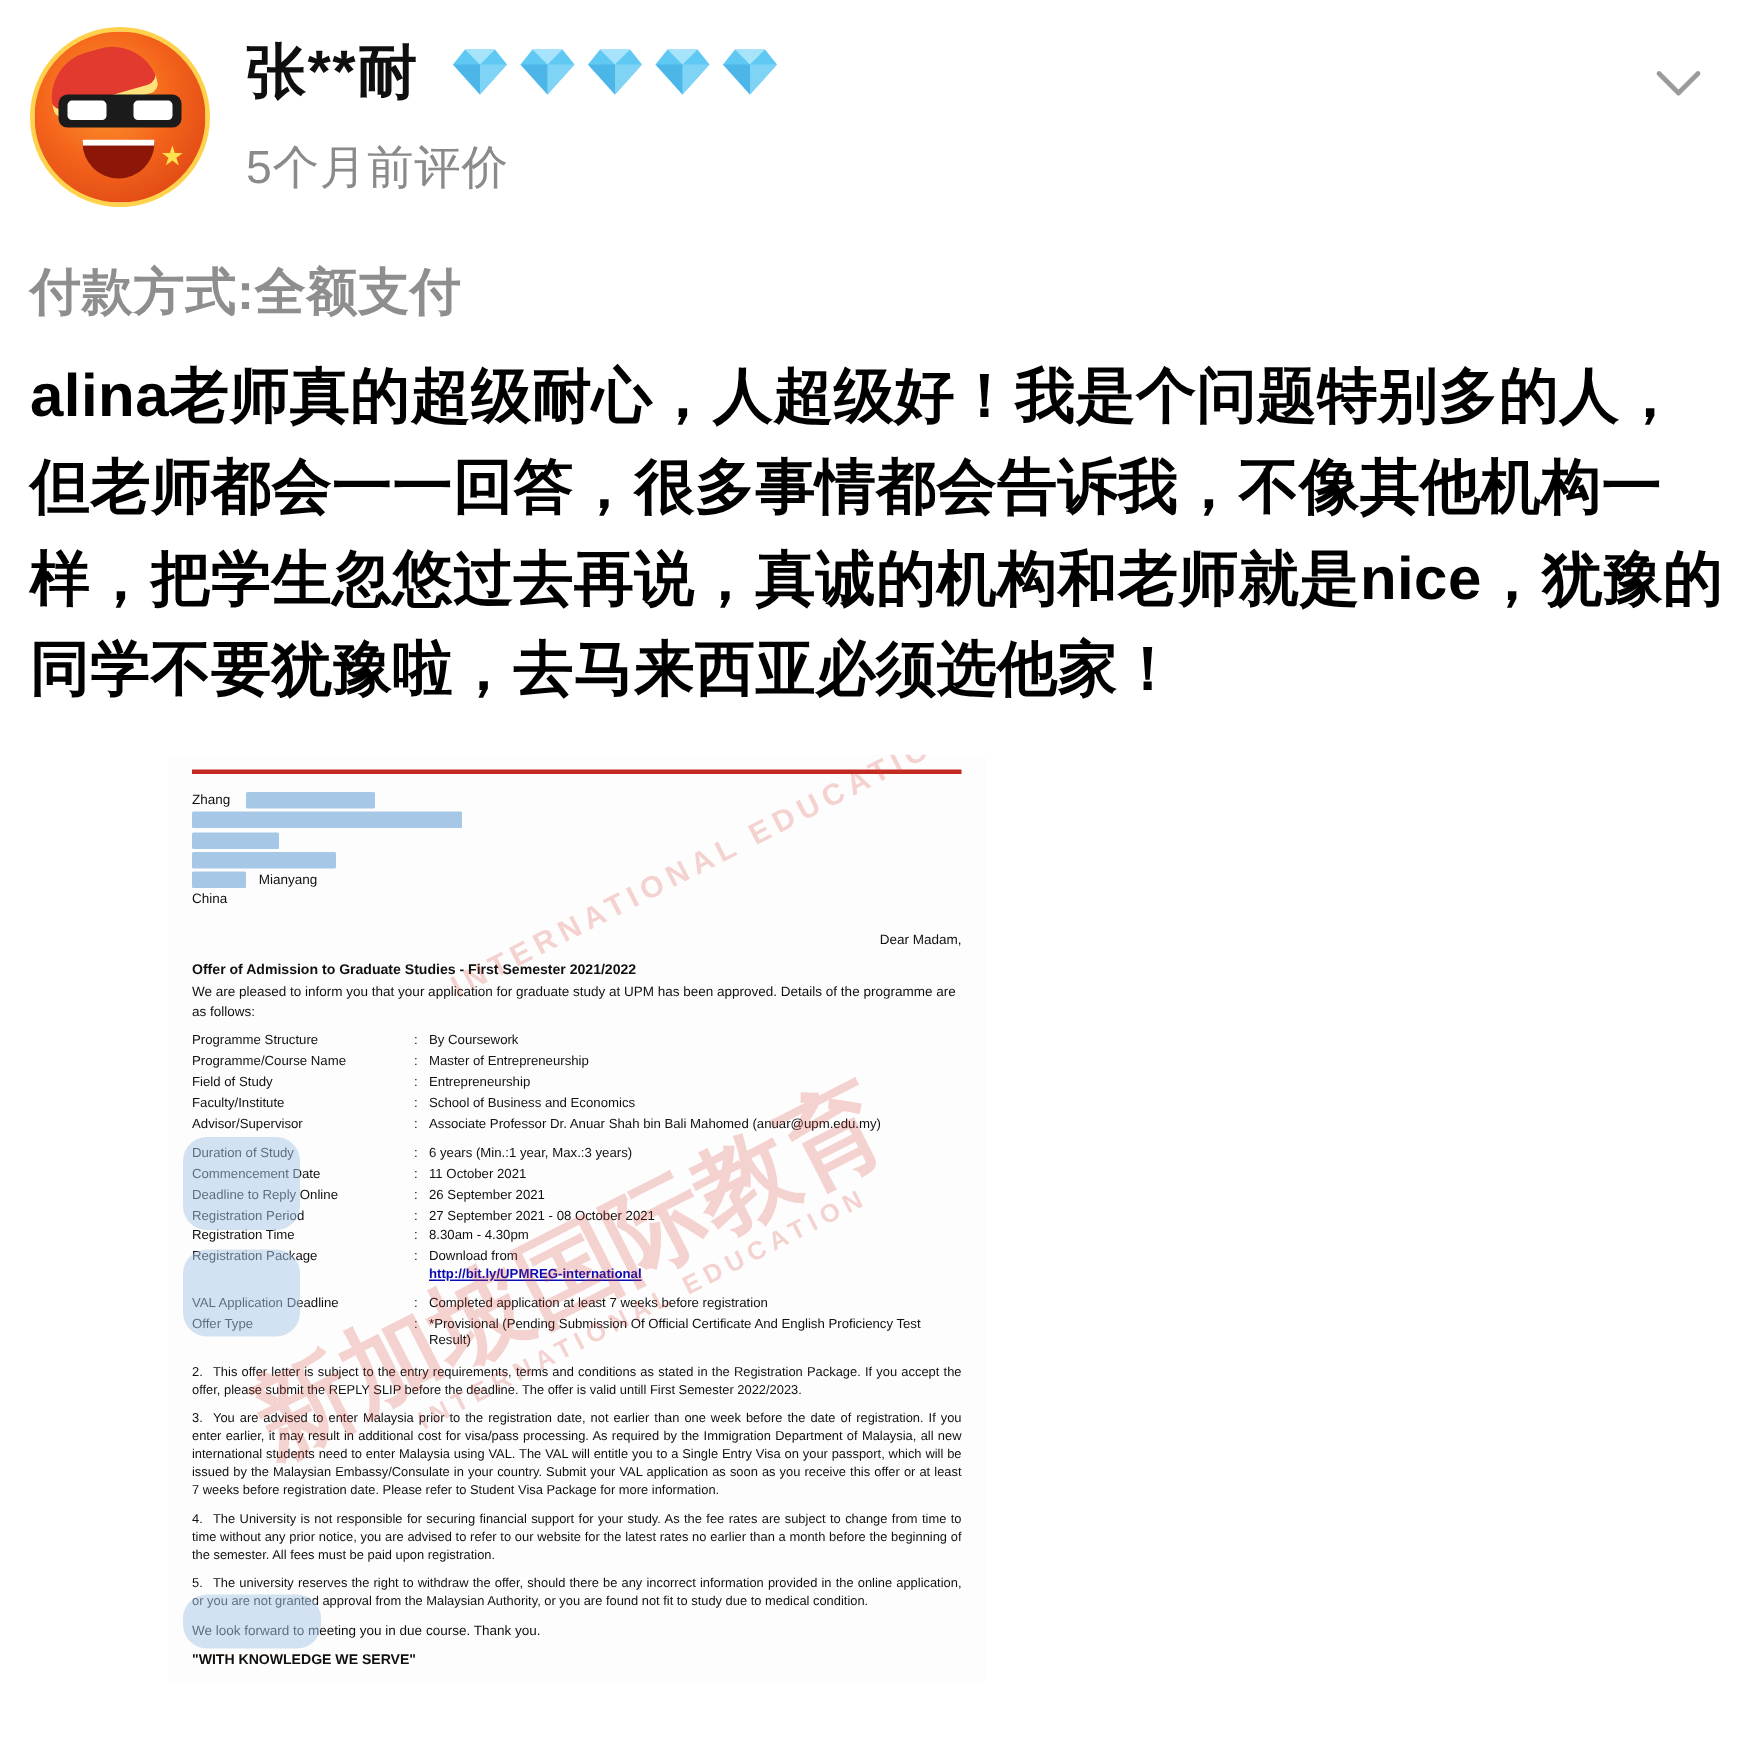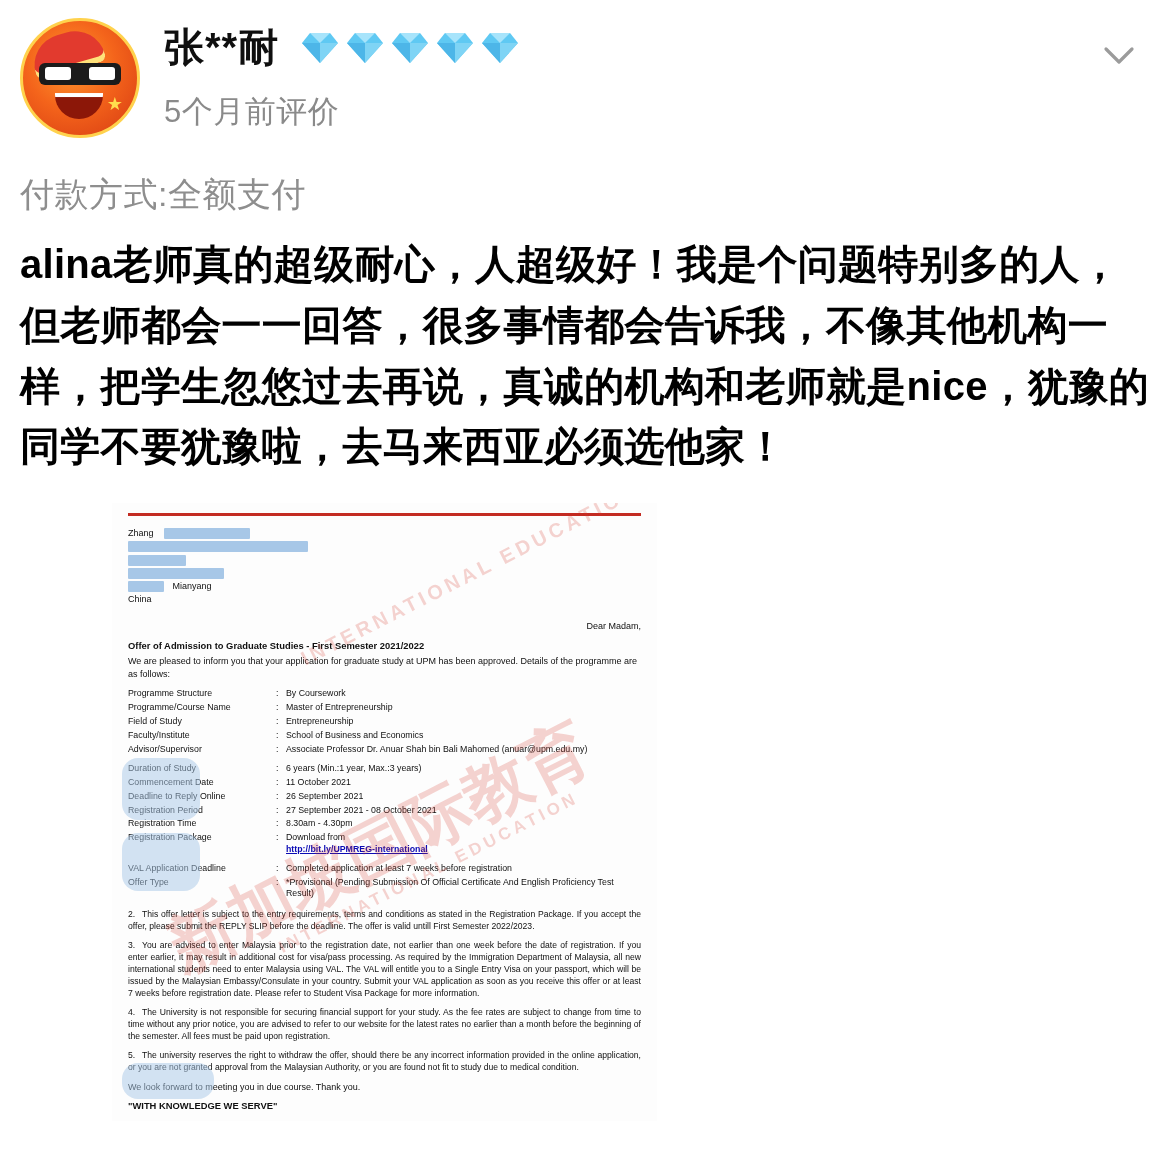--- a/index.html
+++ b/index.html
@@ -136,20 +136,21 @@
     width: 46px;
     height: 46px;
     cursor: pointer;
   }
   .chevron svg { display:block; }
   .pay-method {
     margin-top: 34px;
     font-size: 34px;
     color: #8e8e8e;
     letter-spacing: 0.5px;
+    font-weight: bold;
   }
   .review-body {
     margin-top: 16px;
     font-size: 40px;
     line-height: 1.52;
     font-weight: bold;
     color: #000000;
     letter-spacing: 0.3px;
     word-break: break-word;
   }

